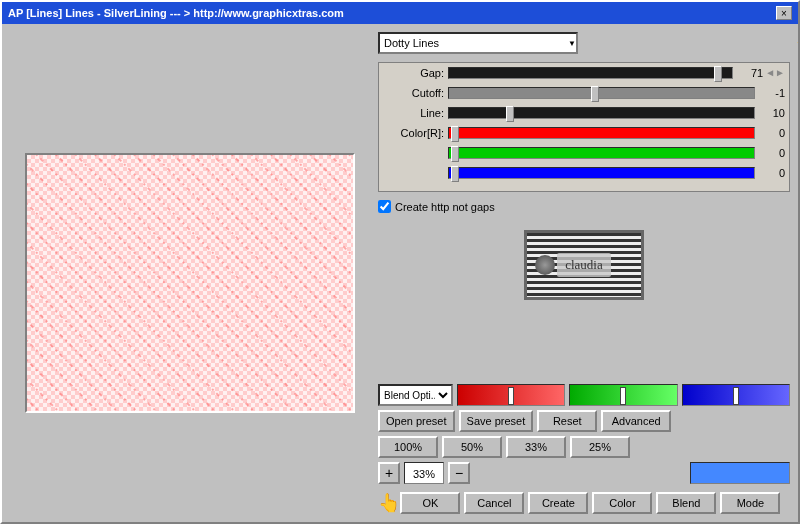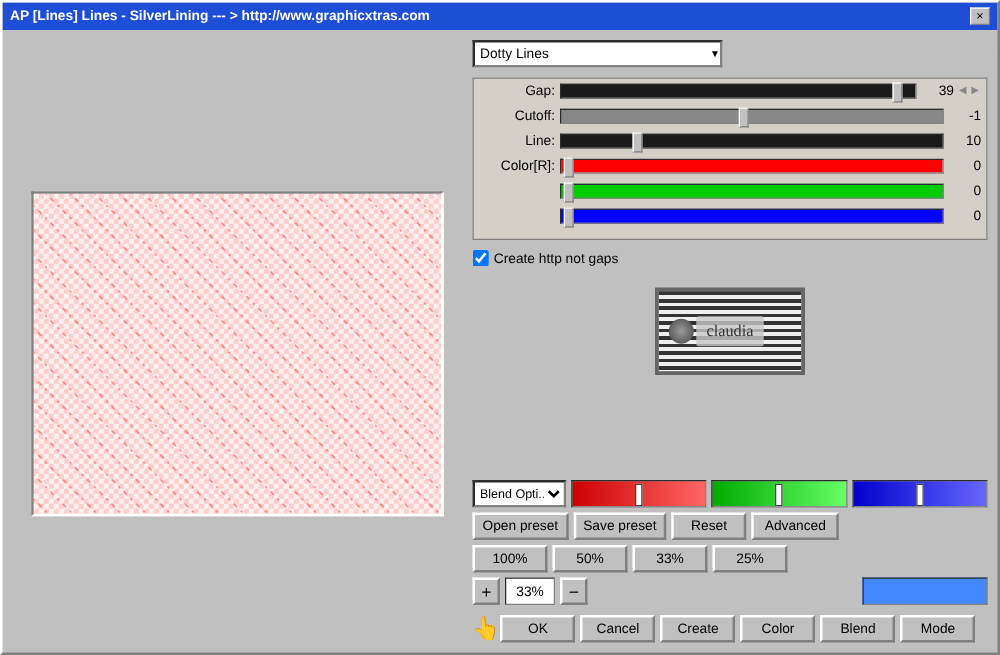--- a/index.html
+++ b/index.html
@@ -412,21 +412,21 @@
         <span class="hand-icon">👆</span>
       </div>
 
       <div class="sliders-section">
 
         <div class="slider-row">
           <span class="slider-label">Gap:</span>
           <div class="slider-track track-gap" style="position:relative;">
             <div class="slider-thumb" style="left: calc(95% - 4px);"></div>
           </div>
-          <span class="slider-value">39</span>
+          <span class="slider-value">71</span>
           <span style="font-size:10px; color:#888; margin-left:2px;">◄►</span>
         </div>
 
         <div class="slider-row">
           <span class="slider-label">Cutoff:</span>
           <div class="slider-track track-cutoff" style="position:relative;">
             <div class="slider-thumb" style="left: calc(48% - 4px);"></div>
           </div>
           <span class="slider-value">-1</span>
         </div>

